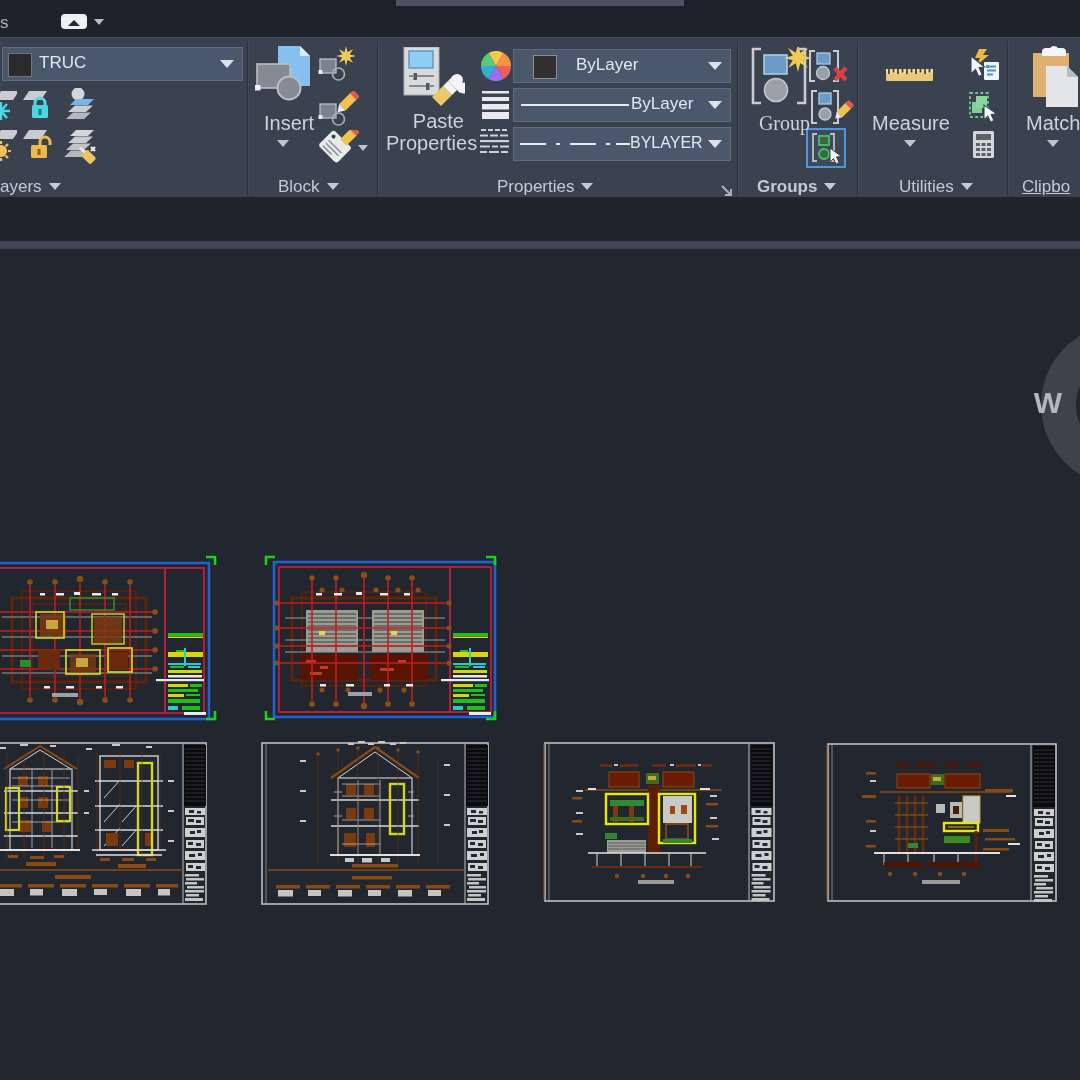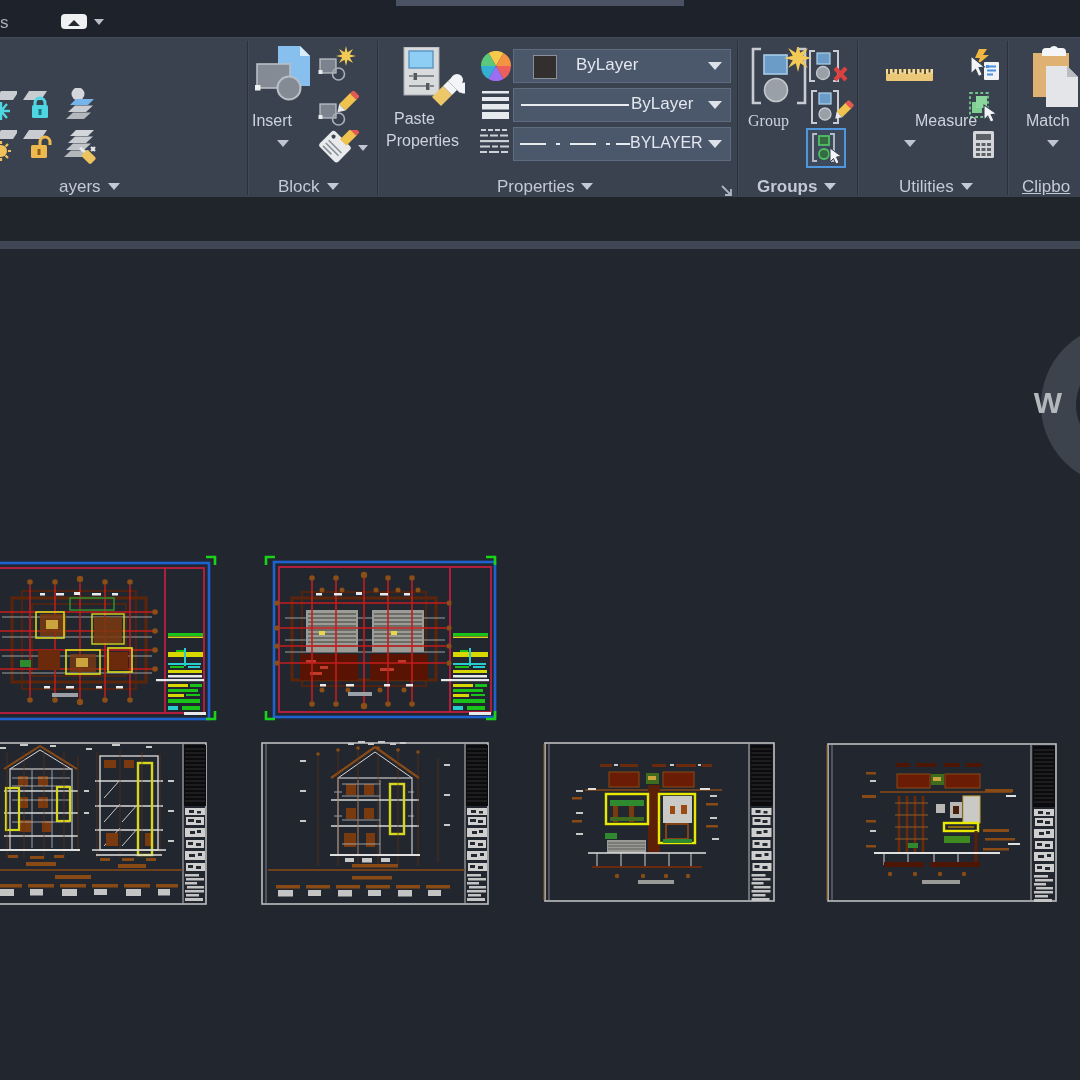--- a/index.html
+++ b/index.html
@@ -5,21 +5,21 @@
   html,body{margin:0;padding:0;}
   body{width:1080px;height:1080px;overflow:hidden;background:#22272f;
        font-family:"Liberation Sans",sans-serif;position:relative;}
   .abs{position:absolute;}
   
   #topbar{left:0;top:0;width:1080px;height:37px;background:#1e232b;}
   #ribbon{left:0;top:37px;width:1080px;height:160px;background:#3a4250;border-top:1px solid #434c5c;overflow:hidden;}
   .sep{position:absolute;top:3px;width:1px;height:154px;background:#2b313c;border-right:1px solid #424a58;}
   .plabel{position:absolute;top:139px;height:24px;font-size:17px;color:#c3cad6;white-space:nowrap;}
   .plabel .dn{display:inline-block;margin-left:7px;width:0;height:0;border-left:6px solid transparent;border-right:6px solid transparent;border-top:7px solid #c3cad6;vertical-align:2px;}
-  .btxt{position:absolute;font-size:16px;color:#ccd3dd;text-align:left;white-space:nowrap;}
+  .btxt{position:absolute;font-size:20px;color:#ccd3dd;text-align:right;white-space:nowrap;}
   .dnarrow{position:absolute;width:0;height:0;border-left:6px solid transparent;border-right:6px solid transparent;border-top:7px solid #bfc6d2;}
   .combo{position:absolute;background:#4b586c;border:1px solid #5f6b7e;box-sizing:border-box;}
   .combo .car{position:absolute;right:8px;top:12px;width:0;height:0;border-left:7px solid transparent;border-right:7px solid transparent;border-top:8px solid #dde2e9;}
   .ctext{position:absolute;font-size:17px;color:#e3e7ee;top:5px;}
   #understrip{left:0;top:197px;width:1080px;height:44px;background:#20252c;}
   #lightband{left:0;top:241px;width:1080px;height:8px;background:#3f4754;border-bottom:1px solid #363d48;}
   #canvas{left:0;top:249px;width:1080px;height:831px;background:#22272f;}
 </style>
 </head>
 <body>
@@ -31,20 +31,25 @@
   <div class="abs" style="left:94px;top:19px;width:0;height:0;border-left:5px solid transparent;border-right:5px solid transparent;border-top:6px solid #b9bfc8;"></div>
 </div>
 
 <div class="abs" id="ribbon">
   <div class="sep" style="left:247px;"></div>
   <div class="sep" style="left:377px;"></div>
   <div class="sep" style="left:737px;"></div>
   <div class="sep" style="left:857px;"></div>
   <div class="sep" style="left:1007px;"></div>
 
+  <div class="combo" style="left:2px;top:9px;width:241px;height:34px;">
+    <div class="abs" style="left:5px;top:5px;width:22px;height:22px;background:#2b2b2b;border:1px solid #6a747f;"></div>
+    <span class="ctext" style="left:36px;">TRUC</span>
+    <div class="car"></div>
+  </div>
   <div id="layericons">
     <svg class="abs" style="left:-13px;top:51px;" width="30" height="34">
       <polygon points="14,2 32,2 26,11 8,11" fill="#c9ccd1"></polygon>
       <g stroke="#4ed7e2" stroke-width="2.4" fill="none">
         <path d="M14,13 V31 M5,22 H23 M8,15 L20,29 M20,15 L8,29"></path>
       </g>
     </svg>
     <svg class="abs" style="left:22px;top:51px;" width="32" height="34">
       <polygon points="7,2 25,2 19,11 1,11" fill="#c9ccd1"></polygon>
       <path d="M13,17 v-3 a5,5 0 0 1 10,0 v3" stroke="#4ed7e2" stroke-width="3" fill="none"></path>
@@ -73,21 +78,21 @@
     <svg class="abs" style="left:60px;top:89px;" width="38" height="38">
       <polygon points="10,9 28,9 34,3 16,3" fill="#d3d6da"></polygon>
       <polygon points="8,16 26,16 33,9.5 15,9.5" fill="#c9ccd1"></polygon>
       <polygon points="6,23 24,23 31,16.5 13,16.5" fill="#c0c4c9"></polygon>
       <polygon points="4,30 22,30 29,23.5 11,23.5" fill="#b4b8bd"></polygon>
       <path d="M20,21 L30,29" stroke="#e7e9eb" stroke-width="3"></path>
       <rect x="24" y="24" width="9" height="13" rx="2" transform="rotate(-45 28 30)" fill="#edc35f"></rect>
       <path d="M31,20 l4,4 M35,20 l-4,4" stroke="#e7e9eb" stroke-width="2.2"></path>
     </svg>
   </div>
-  <div class="plabel" style="left:12px;padding-left:47px;">ayers<span class="dn"></span></div>
+  <div class="plabel" style="left:0px;">ayers<span class="dn"></span></div>
 
   <div id="blockpanel">
     <svg class="abs" style="left:255px;top:7px;" width="58" height="58">
       <path d="M23,1 H45 L55,11 V41 H23 Z" fill="#87c0ee"></path>
       <path d="M45,1 L45,11 H55 Z" fill="#d8ecfa"></path>
       <rect x="2" y="19" width="33" height="24" fill="#848b94" stroke="#b9bfc6" stroke-width="1.6"></rect>
       <circle cx="34" cy="43" r="11.5" fill="#848b94" stroke="#b9bfc6" stroke-width="2"></circle>
       <rect x="0" y="40" width="5.5" height="5.5" fill="#eef0f2"></rect>
     </svg>
     <svg class="abs" style="left:317px;top:8px;" width="42" height="40">
@@ -279,21 +284,21 @@
           <rect x="15" y="12" width="4" height="3"></rect>
         <rect x="4" y="17" width="4" height="3"></rect>
           <rect x="9.5" y="17" width="4" height="3"></rect>
           <rect x="15" y="17" width="4" height="3"></rect>
         <rect x="4" y="22" width="4" height="3"></rect>
           <rect x="9.5" y="22" width="4" height="3"></rect>
           <rect x="15" y="22" width="4" height="3"></rect>
       </g>
     </svg>
   </div>
-  <div class="btxt" style="left:872px;top:74px;width:76px;margin-left:43px;">Measure</div>
+  <div class="btxt" style="left:872px;top:74px;width:76px;">Measure</div>
   <div class="dnarrow" style="left:904px;top:102px;"></div>
   <div class="plabel" style="left:884px;margin-left:15px;">Utilities<span class="dn"></span></div>
 
   <div id="clippanel">
     <svg class="abs" style="left:1031px;top:7px;" width="49" height="62">
       <rect x="2" y="8" width="36" height="44" fill="#dfb273"></rect>
       <path d="M11,7 a4,4 0 0 1 4,-4 h4 a5,5 0 0 1 8,0 h4 a4,4 0 0 1 4,4 v4 H11 Z" fill="#f4f5f6"></path>
       <path d="M15,21 H36 L47,32 V65 H15 Z" fill="#e4e5e8"></path>
       <path d="M36,21 V32 H47 Z" fill="#b9bcc1"></path>
     </svg>

